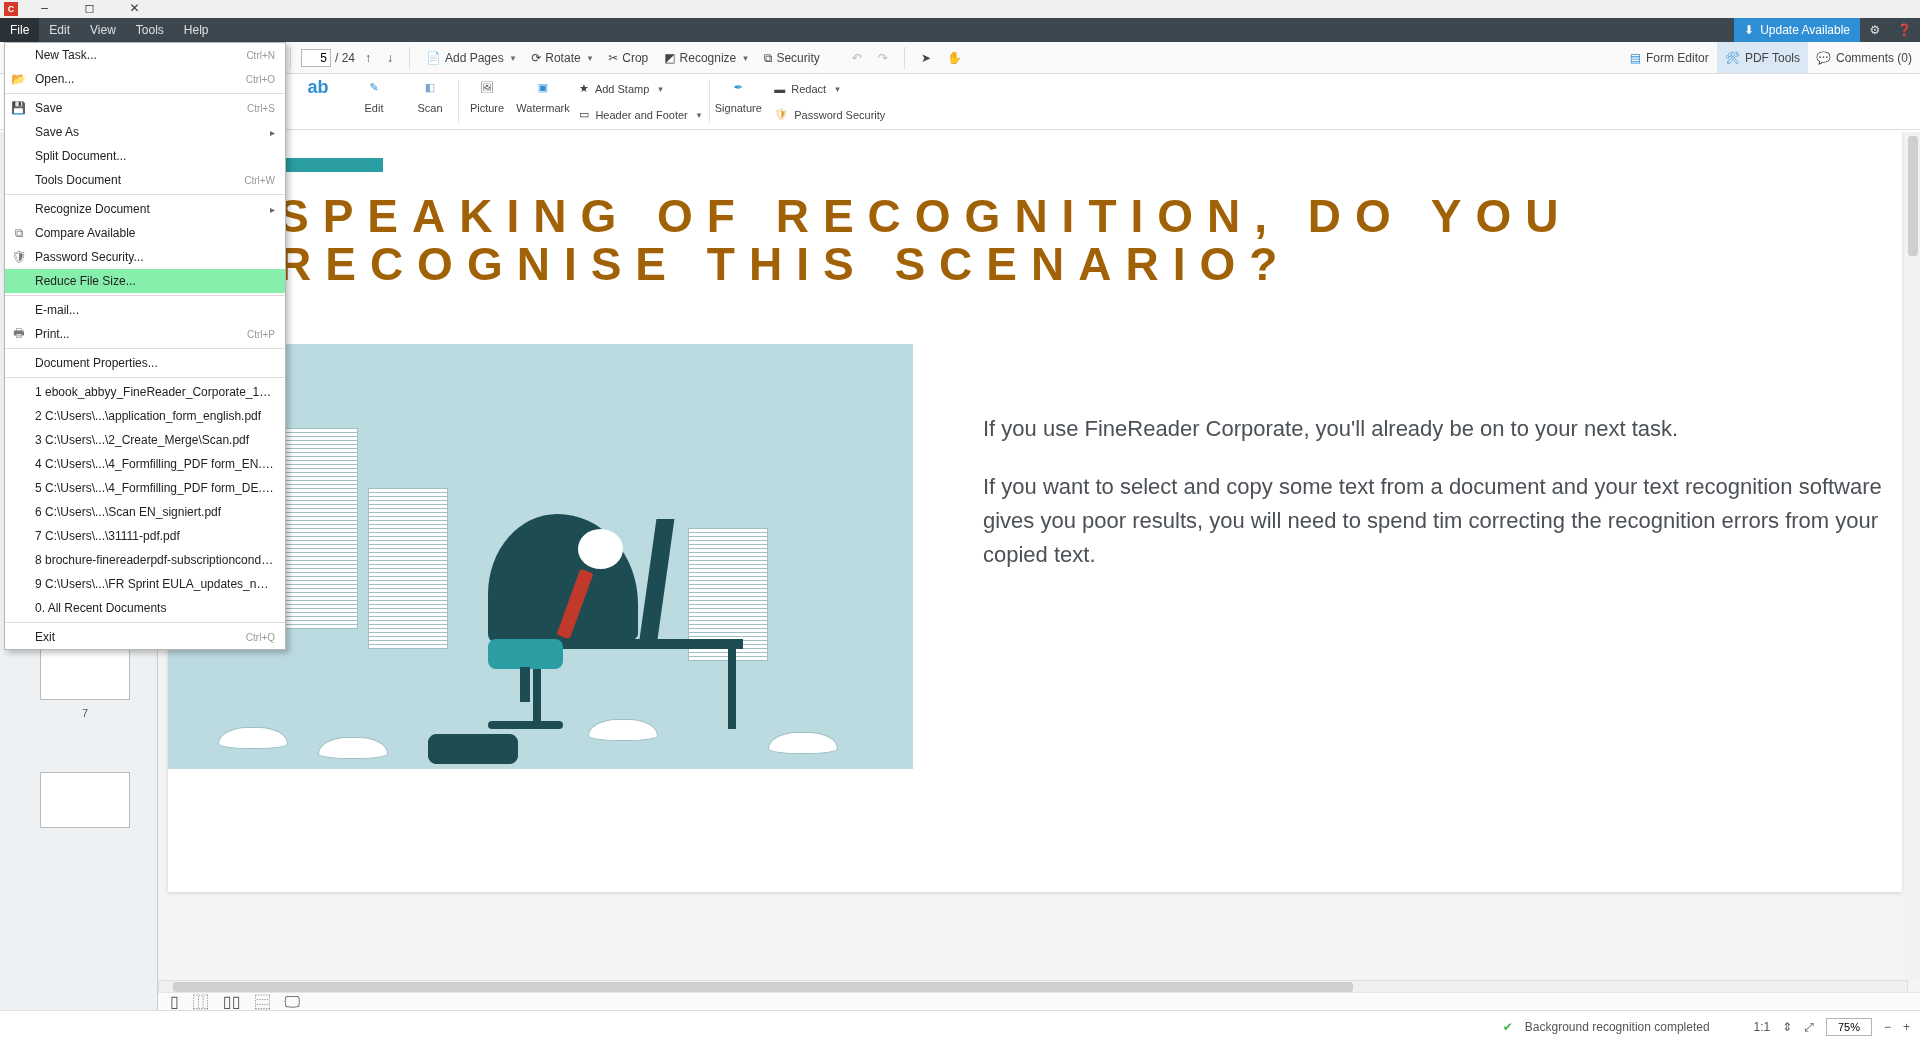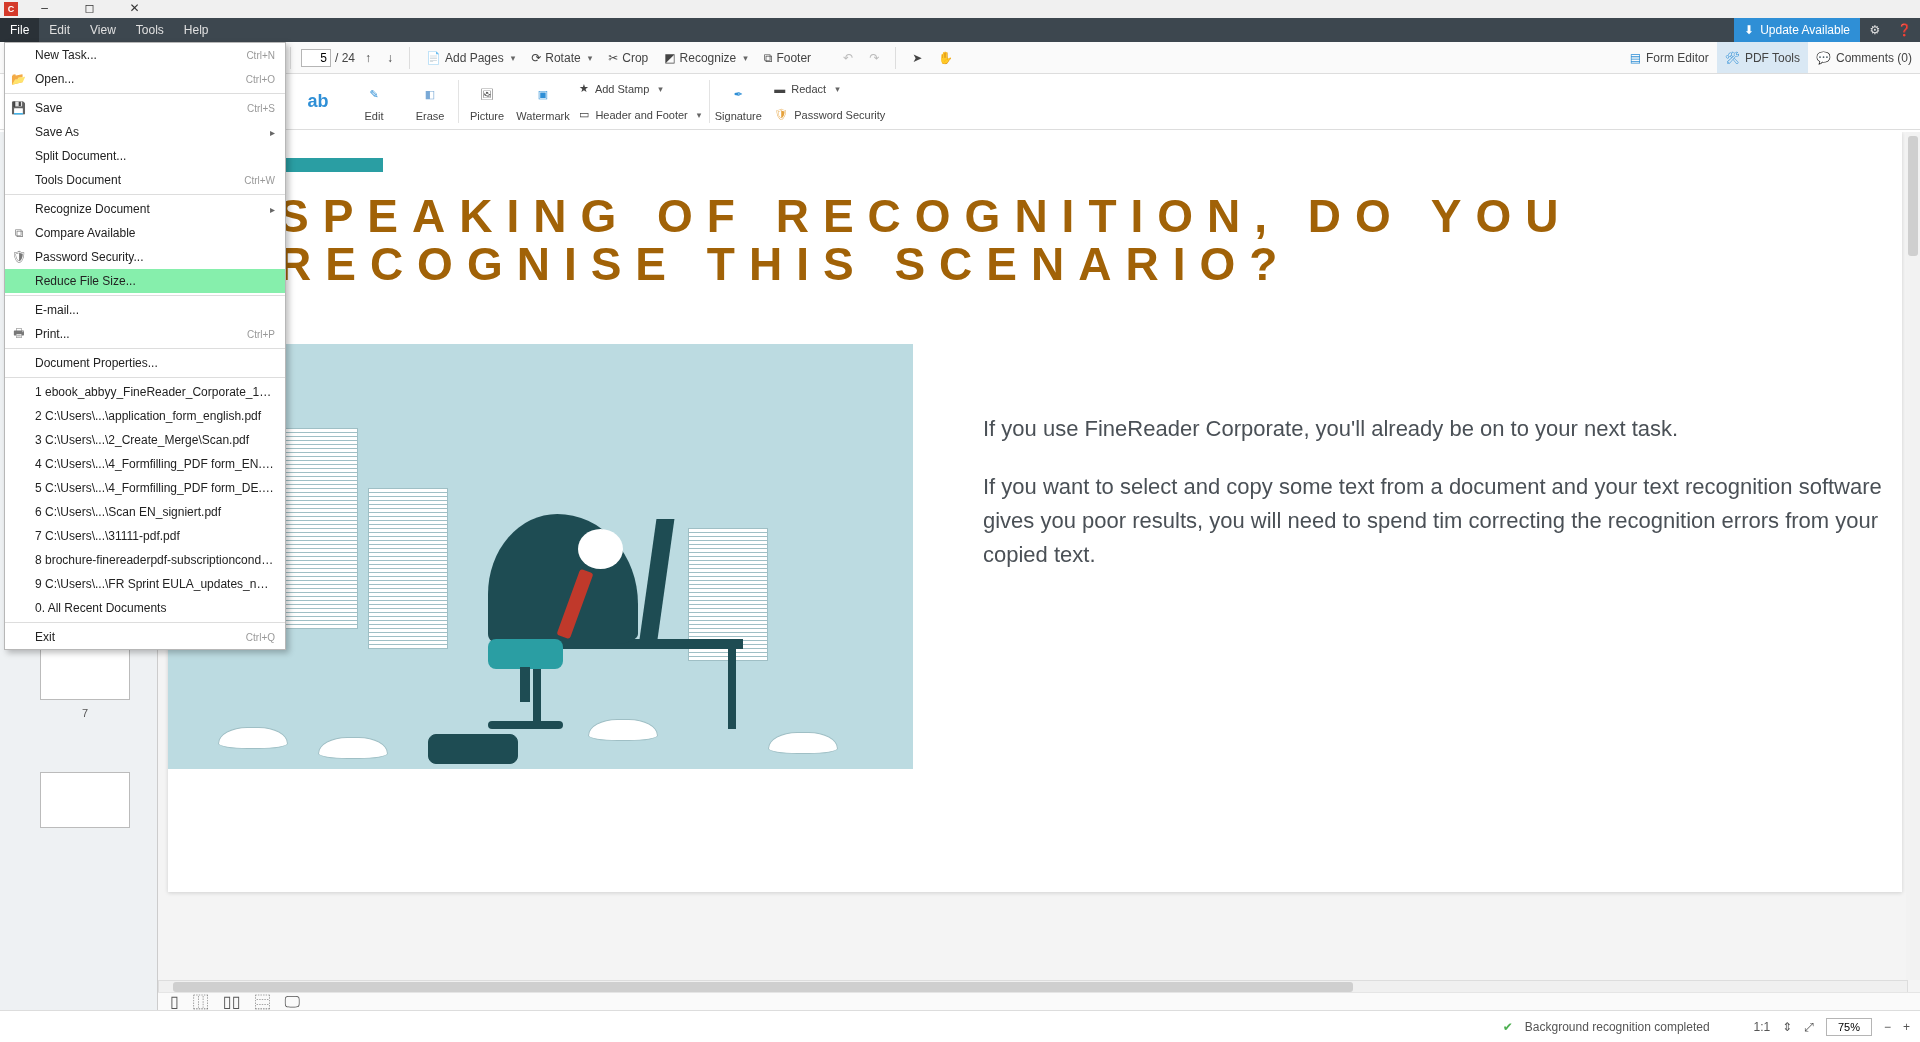--- a/index.html
+++ b/index.html
@@ -36,21 +36,21 @@
 .toolbar1 .vsep { width:1px; height:22px; background:#ddd; }
 .toolbar1 .page-input { width: 30px; height:18px; border:1px solid #b5b5b5; text-align:right; font-size:12px; padding-right:3px; }
 .toolbar1 .btn { display:flex; align-items:center; gap:4px; padding:2px 6px; border-radius:2px; }
 .toolbar1 .ddarr::after { content:"▾"; font-size:9px; color:#666; margin-left:3px; }
 .toolbar1 .spacer { flex:1; }
 .toolbar1 .right-btn { display:flex; align-items:center; gap:5px; padding:0 8px; height:100%; }
 .toolbar1 .right-btn.active { background:#d9e8f4; }
 
 
 .toolbar2 { height: 56px; background: #fff; border-bottom: 1px solid #ddd; display: flex; align-items: stretch; font-size: 11px; color:#444; }
-.toolbar2 .big { width: 56px; display:flex; flex-direction:column; align-items:center; justify-content:center; gap:2px; }
+.toolbar2 .big { width: 56px; display:flex; flex-direction:column; align-items:center; justify-content:flex-start; gap:2px; }
 .toolbar2 .big .ic { width:26px; height:26px; display:flex; align-items:center; justify-content:center; }
 .toolbar2 .vsep { width:1px; background:#e3e3e3; margin:6px 0; }
 .toolbar2 .stack { display:flex; flex-direction:column; justify-content:center; gap:4px; padding:0 8px; }
 .toolbar2 .stack .srow { display:flex; align-items:center; gap:6px; height:22px; }
 .toolbar2 .stack .ddarr::after { content:"▾"; font-size:9px; color:#666; margin-left:3px; }
 
 
 .main { position: absolute; left:0; top: 132px; right:0; bottom: 32px; display:flex; }
 .thumbs { width: 158px; background:#eef1f3; border-right:1px solid #ccc; overflow:hidden; position:relative; }
 .doc-wrap { flex:1; background:#f4f4f4; position:relative; overflow:hidden; }
@@ -137,21 +137,21 @@
     <span class="btn">
         <span>✂</span>
         <span>Crop</span>
       </span>
     <span class="btn ddarr">
         <span>◩</span>
         <span>Recognize</span>
       </span>
     <span class="btn">
         <span>⧉</span>
-        <span>Footer</span>
+        <span>Security</span>
       </span>
   </div>
   <div class="group">
     <span class="btn" style="color:#bbb">↶</span>
     <span class="btn" style="color:#bbb">↷</span>
   </div>
   <div class="vsep"></div>
   <div class="group">
     <span class="btn">➤</span>
     <span class="btn">✋</span>
@@ -175,21 +175,21 @@
   <div style="width:290px"></div>
   <div class="big">
       <div class="ic" style="color:#2f8fd6;font-size:18px;font-weight:bold">ab</div>
     </div>
   <div class="big">
       <div class="ic" style="color:#2f8fd6">✎</div>
       <span>Edit</span>
     </div>
   <div class="big">
       <div class="ic" style="color:#7aa9d6">◧</div>
-      <span>Erase</span>
+      <span>Scan</span>
     </div>
   <div class="vsep"></div>
   <div class="big">
       <div class="ic">🖼</div>
       <span>Picture</span>
     </div>
   <div class="big">
       <div class="ic" style="color:#2f8fd6">▣</div>
       <span>Watermark</span>
     </div>

